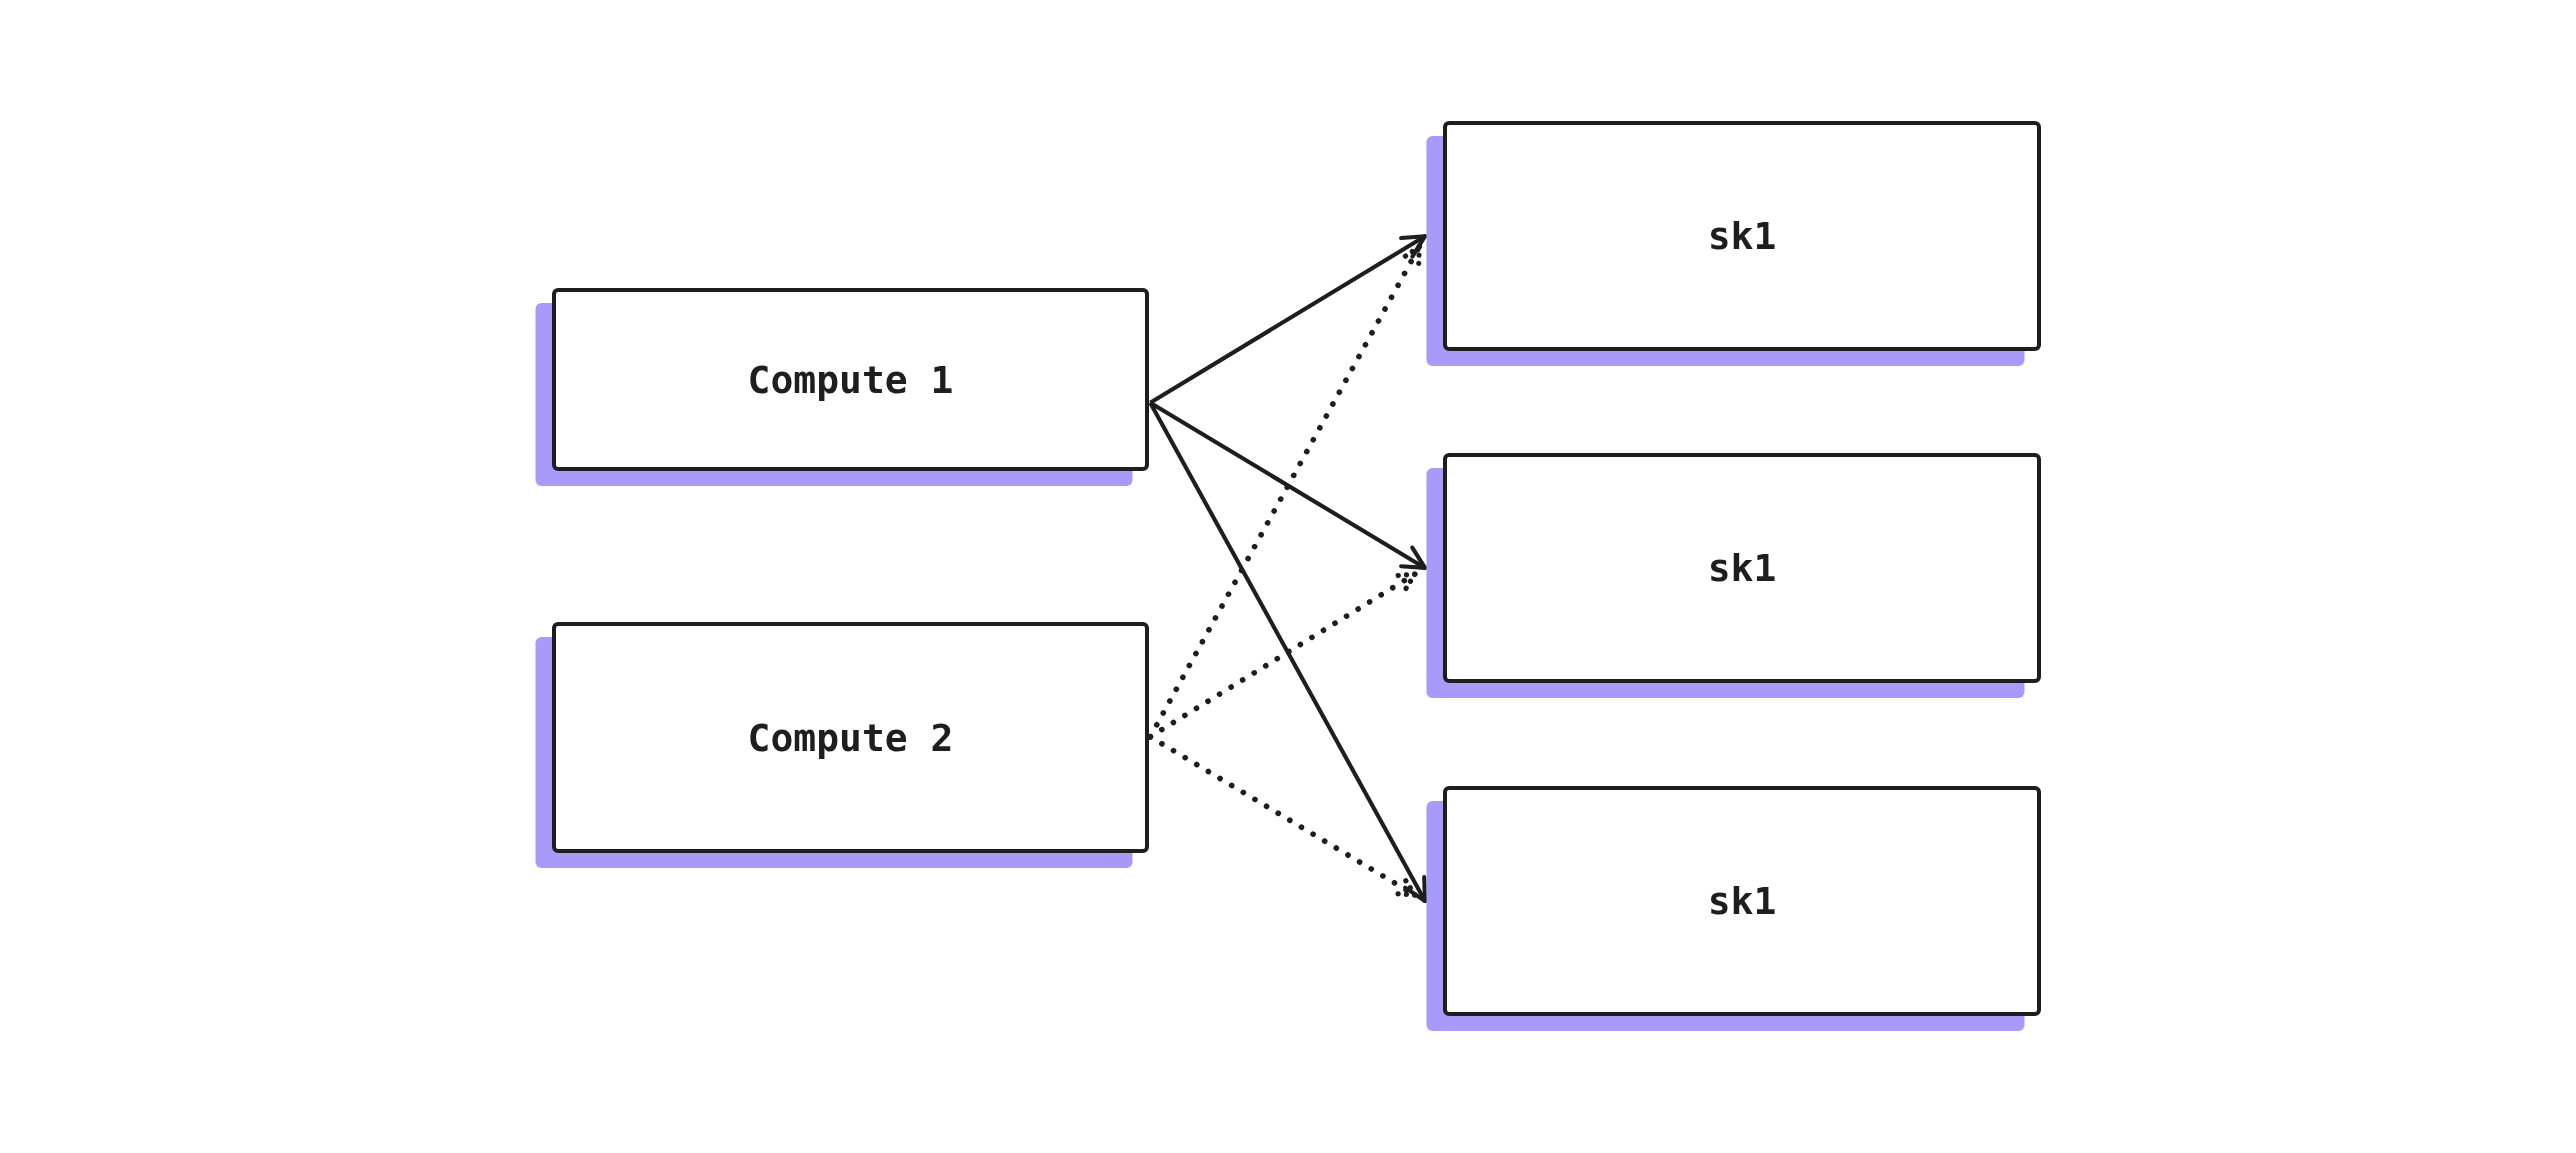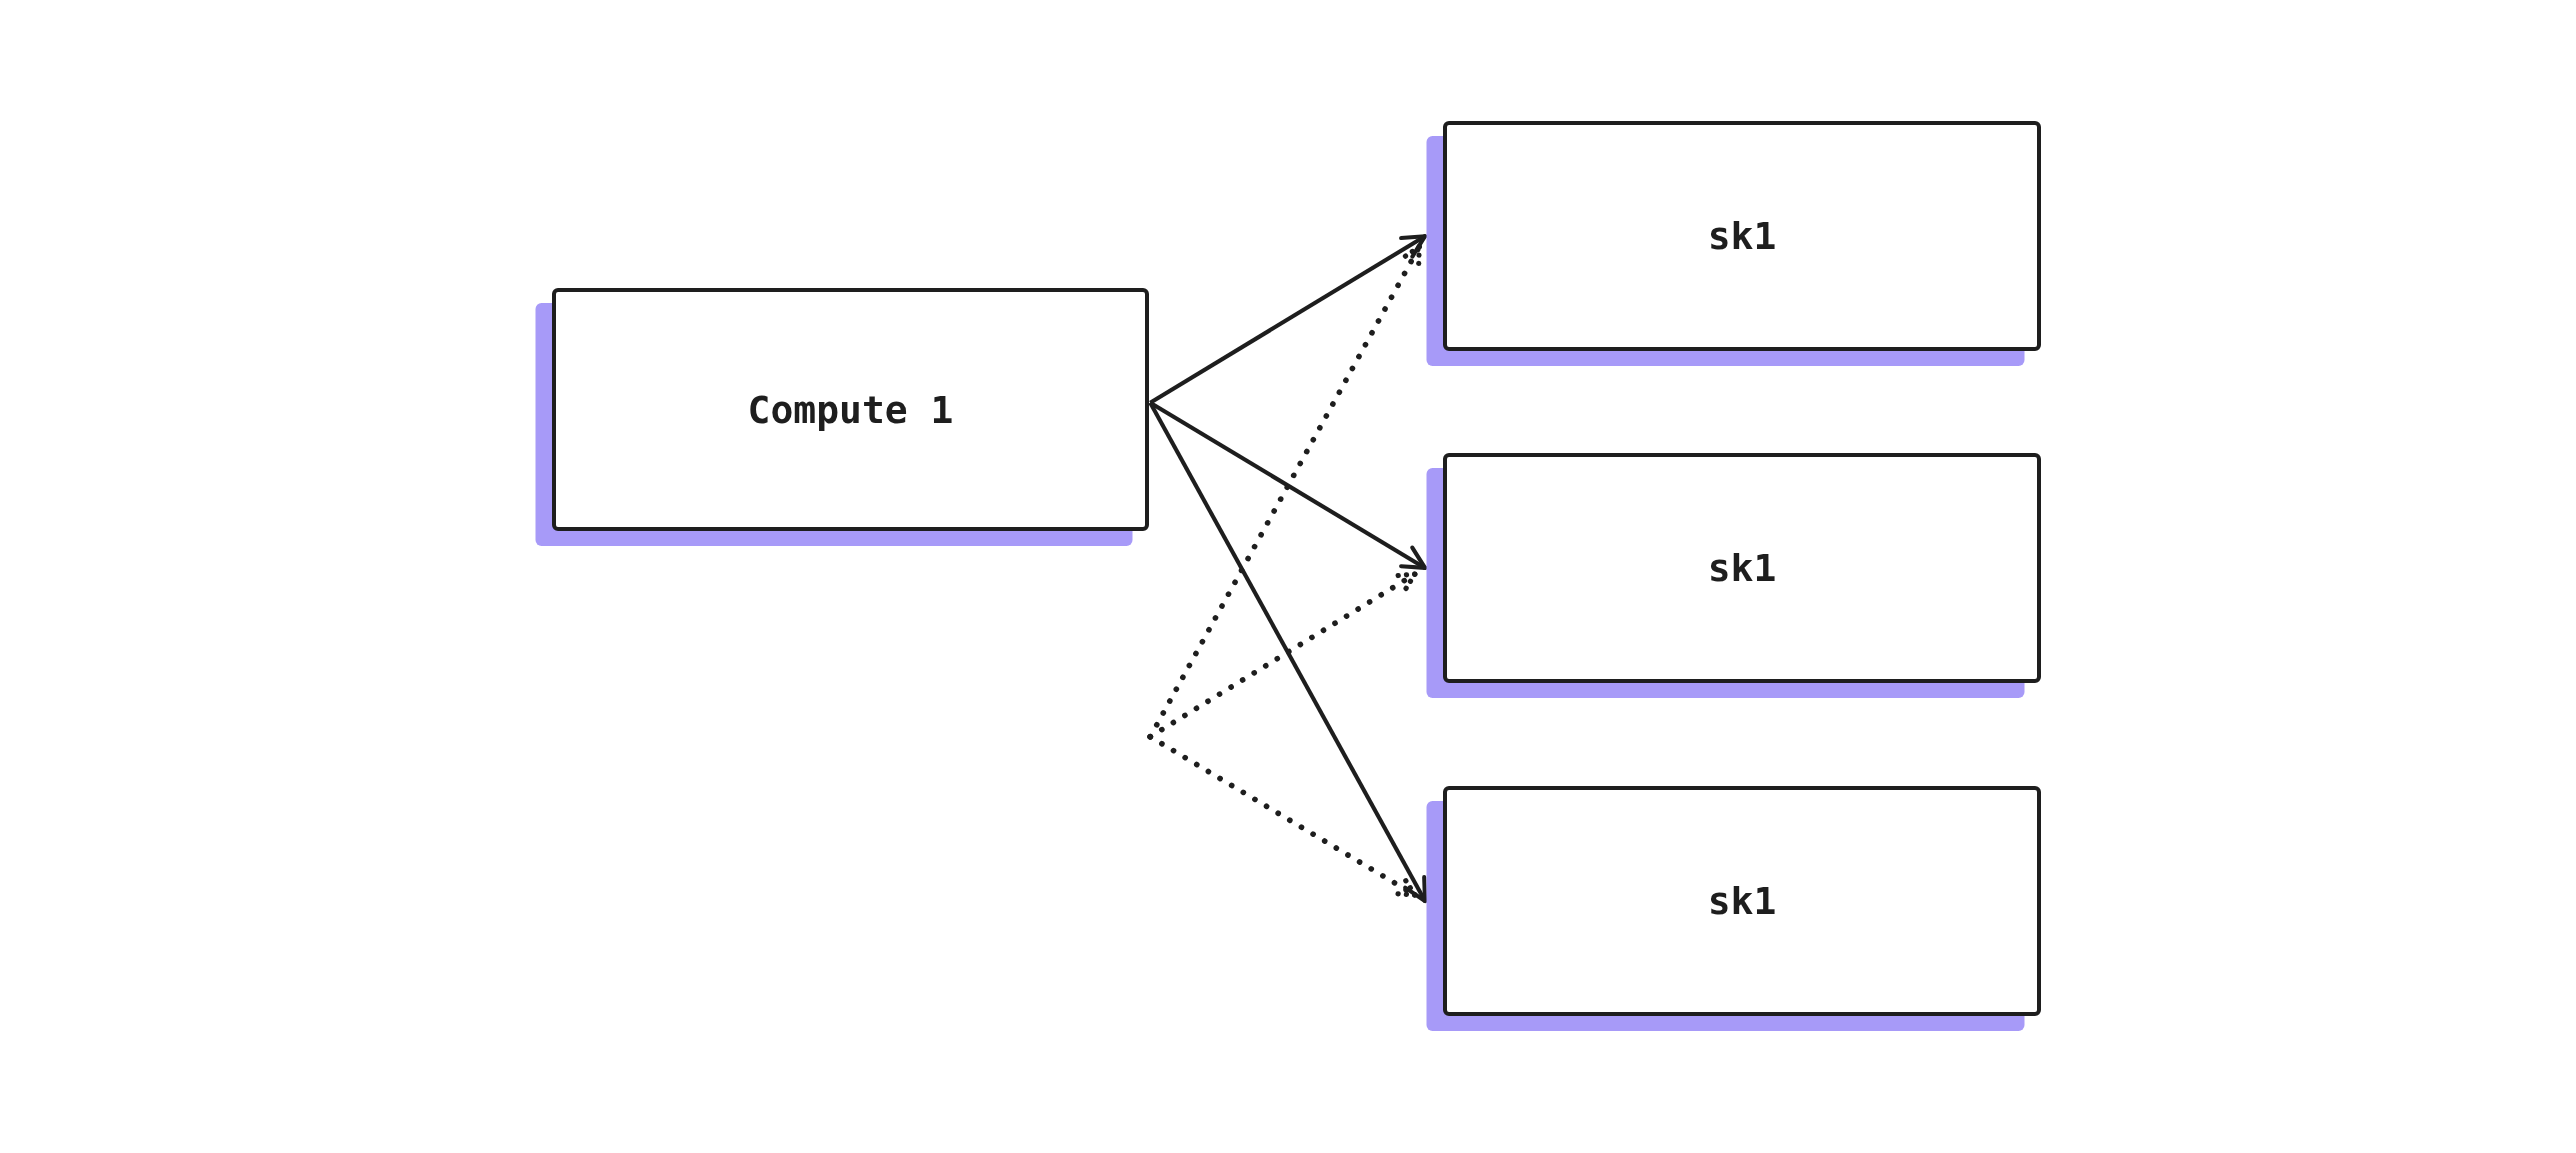--- a/index.html
+++ b/index.html
@@ -40,21 +40,21 @@
     justify-content: center;
     text-align: right;
   }
   .node-label {
     font-family: "DejaVu Sans Mono", "Liberation Mono", monospace;
     font-weight: 700;
     font-size: 38px;
     color: var(--stroke);
     white-space: pre;
   }
-  .n-compute1   { left: 552px;  top: 288px;  width: 597px; height: 243px; }
+  .n-compute1   { left: 552px;  top: 288px;  width: 597px; height: 183px; }
   .n-compute2   { left: 552px;  top: 622px;  width: 597px; height: 231px; }
   .n-sk1-top    { left: 1443px; top: 121px;  width: 598px; height: 230px; }
   .n-sk1-middle { left: 1443px; top: 453px;  width: 598px; height: 230px; }
   .n-sk1-bottom { left: 1443px; top: 786px; width: 598px; height: 230px; }
 </style>
 </head>
 <body>
 
 <div class="canvas">
 
@@ -88,20 +88,23 @@
         <line x1="1536" y1="984" x2="1889.2685719683768" y2="1195.2873339156913" stroke="#1e1e1e" stroke-width="7.5" stroke-dasharray="0.1 18" stroke-linecap="round"></line>
         <line x1="1889.2685719683768" y1="1195.2873339156913" x2="1872.222368071076" y2="1168.2054777626938" stroke="#1e1e1e" stroke-width="7" stroke-dasharray="0.1 11" stroke-linecap="round"></line>
         <line x1="1889.2685719683768" y1="1195.2873339156913" x2="1857.3447527271512" y2="1193.080579499461" stroke="#1e1e1e" stroke-width="7" stroke-dasharray="0.1 11" stroke-linecap="round"></line>
       </g>
     </svg>
 
   <div class="node n-compute1">
     <span class="node-label">Compute 1</span>
   </div>
 
+  <div class="node n-compute2">
+    <span class="node-label">Compute 2</span>
+  </div>
 
   <div class="node n-sk1-top">
     <span class="node-label">sk1</span>
   </div>
 
   <div class="node n-sk1-middle">
     <span class="node-label">sk1</span>
   </div>
 
   <div class="node n-sk1-bottom">

